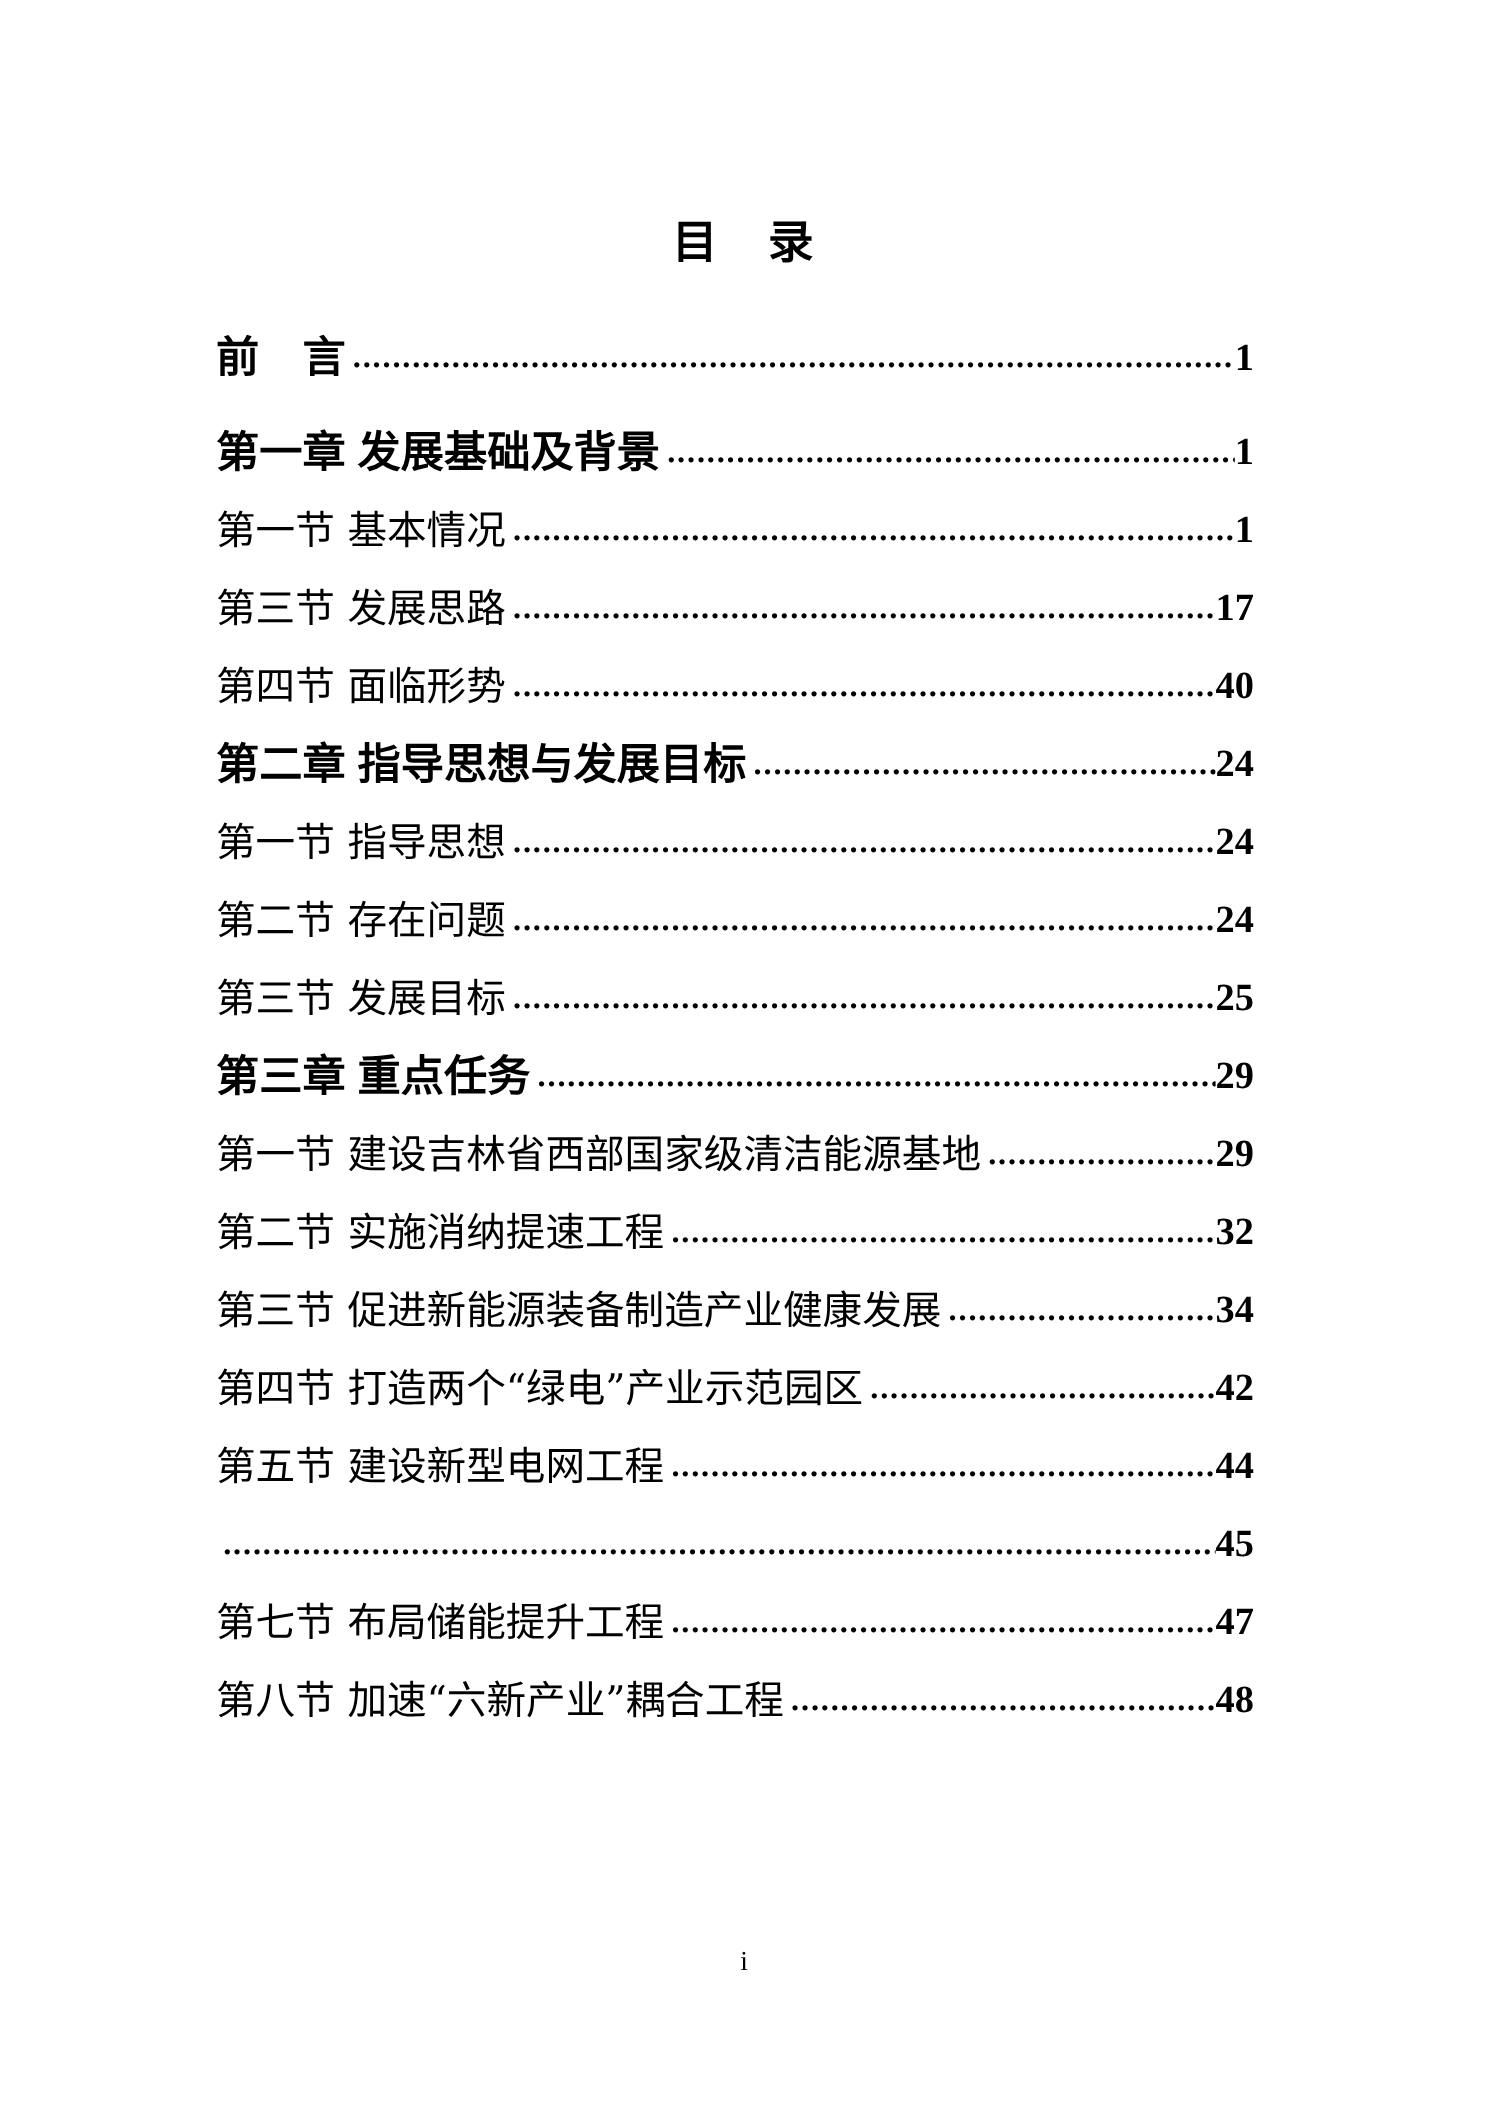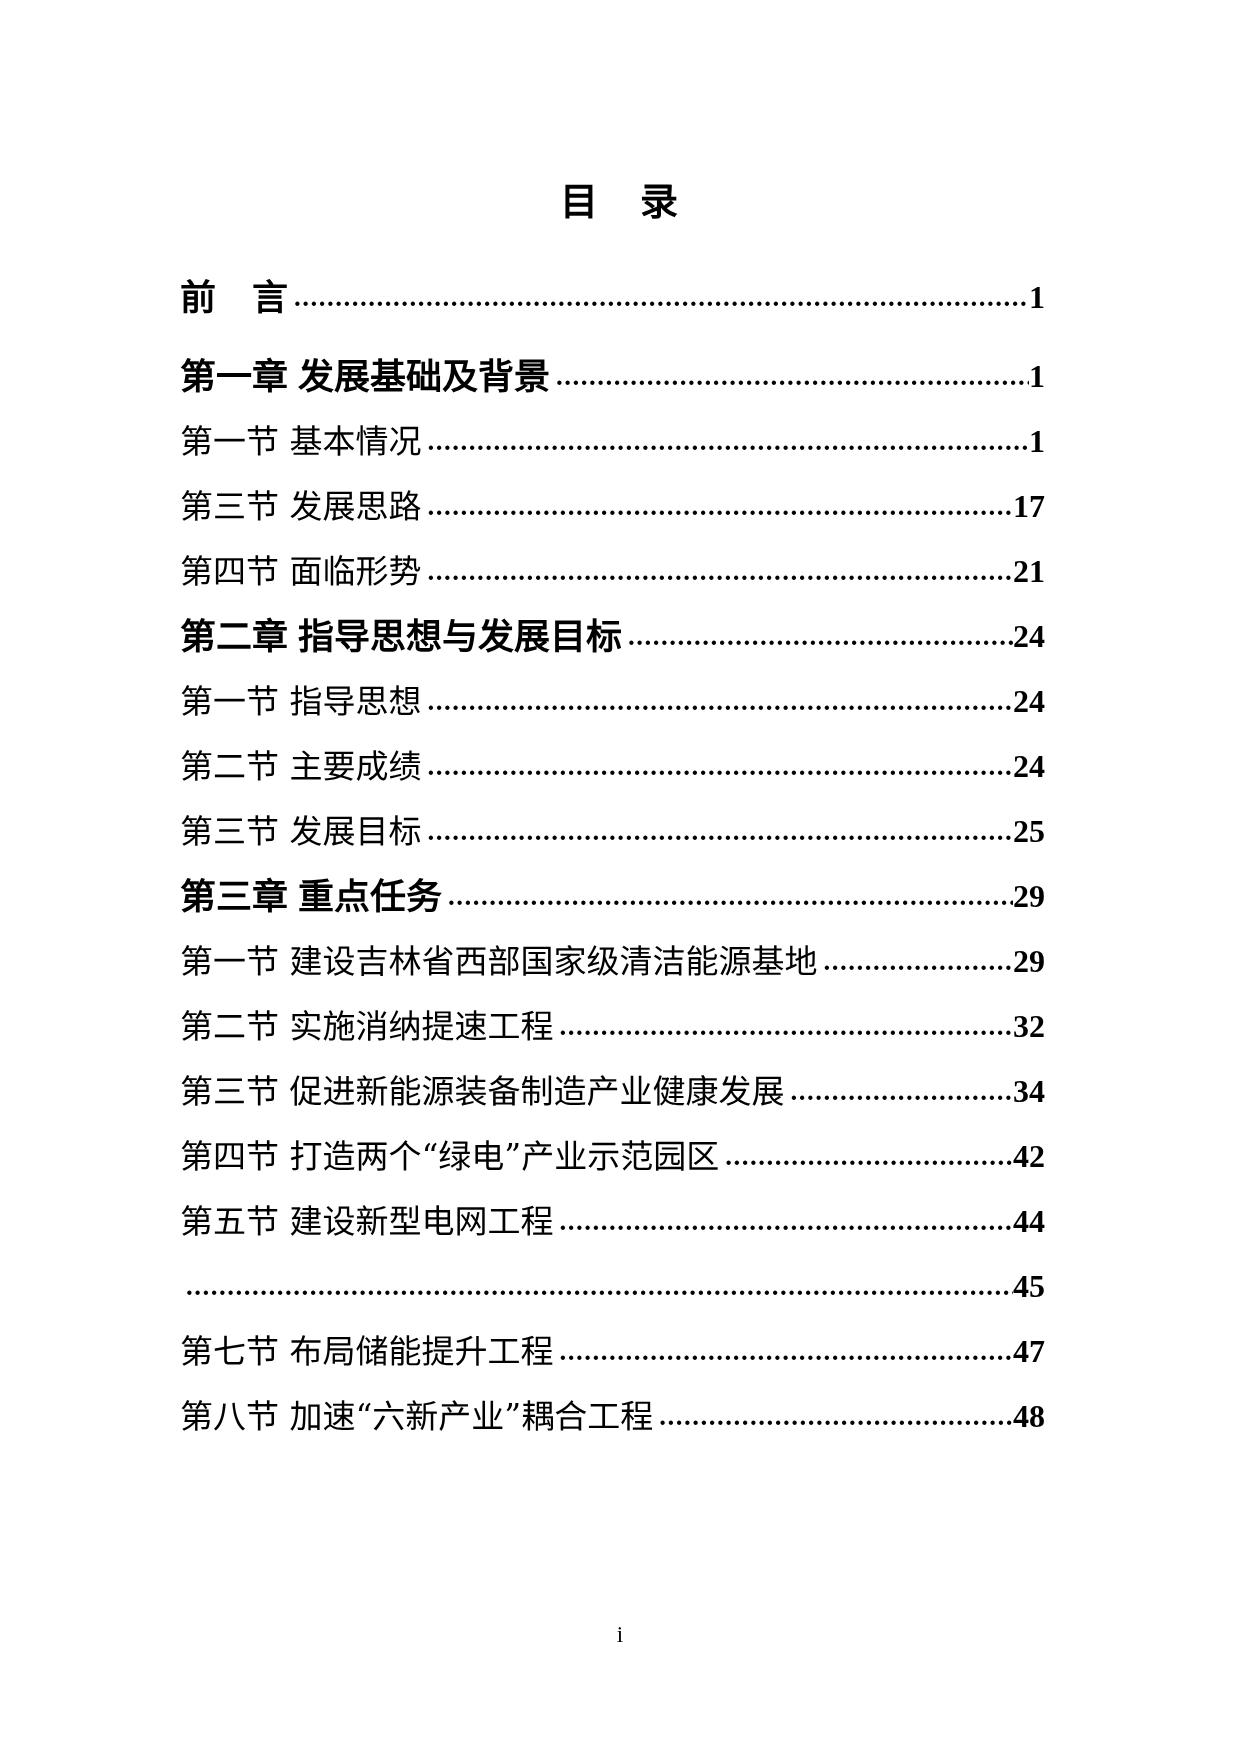--- a/index.html
+++ b/index.html
@@ -114,34 +114,34 @@
     <span class="pagenum">1</span>
   </div>
       <div class="toc-row section">
     <span class="label">第三节 发展思路</span>
     <span class="dots" aria-hidden="true"></span>
     <span class="pagenum">17</span>
   </div>
       <div class="toc-row section">
     <span class="label">第四节 面临形势</span>
     <span class="dots" aria-hidden="true"></span>
-    <span class="pagenum">21</span>
+    <span class="pagenum">40</span>
   </div>
       <div class="toc-row chapter">
     <span class="label">第二章 指导思想与发展目标</span>
     <span class="dots" aria-hidden="true"></span>
     <span class="pagenum">24</span>
   </div>
       <div class="toc-row section">
     <span class="label">第一节 指导思想</span>
     <span class="dots" aria-hidden="true"></span>
     <span class="pagenum">24</span>
   </div>
       <div class="toc-row section">
-    <span class="label">第二节 主要成绩</span>
+    <span class="label">第二节 存在问题</span>
     <span class="dots" aria-hidden="true"></span>
     <span class="pagenum">24</span>
   </div>
       <div class="toc-row section">
     <span class="label">第三节 发展目标</span>
     <span class="dots" aria-hidden="true"></span>
     <span class="pagenum">25</span>
   </div>
       <div class="toc-row chapter">
     <span class="label">第三章 重点任务</span>

